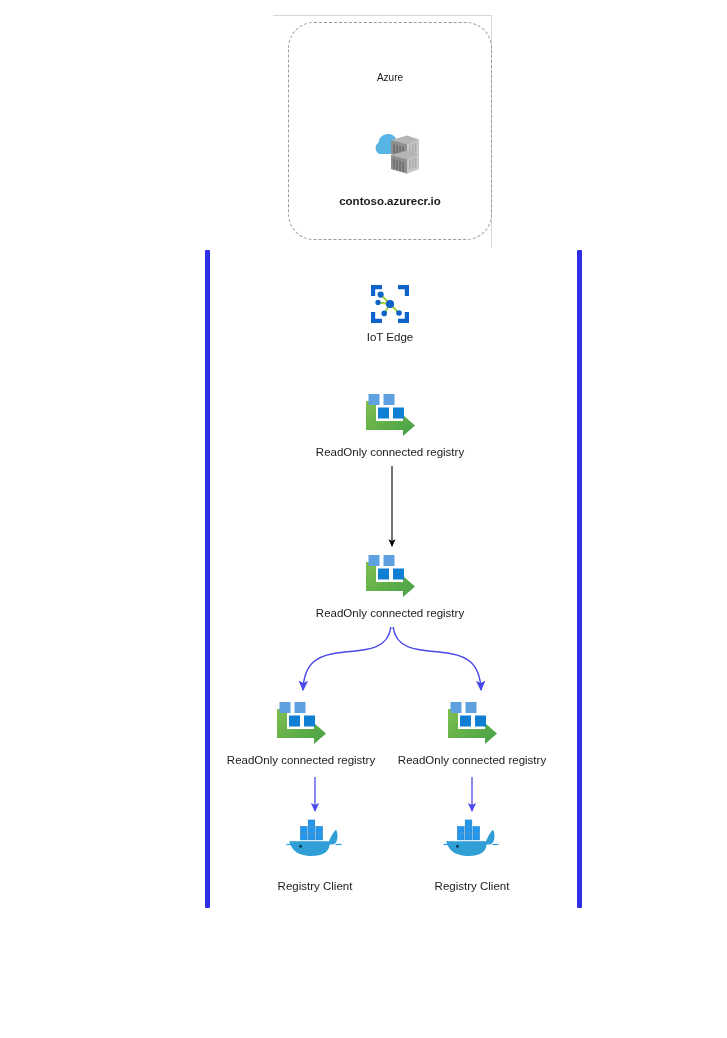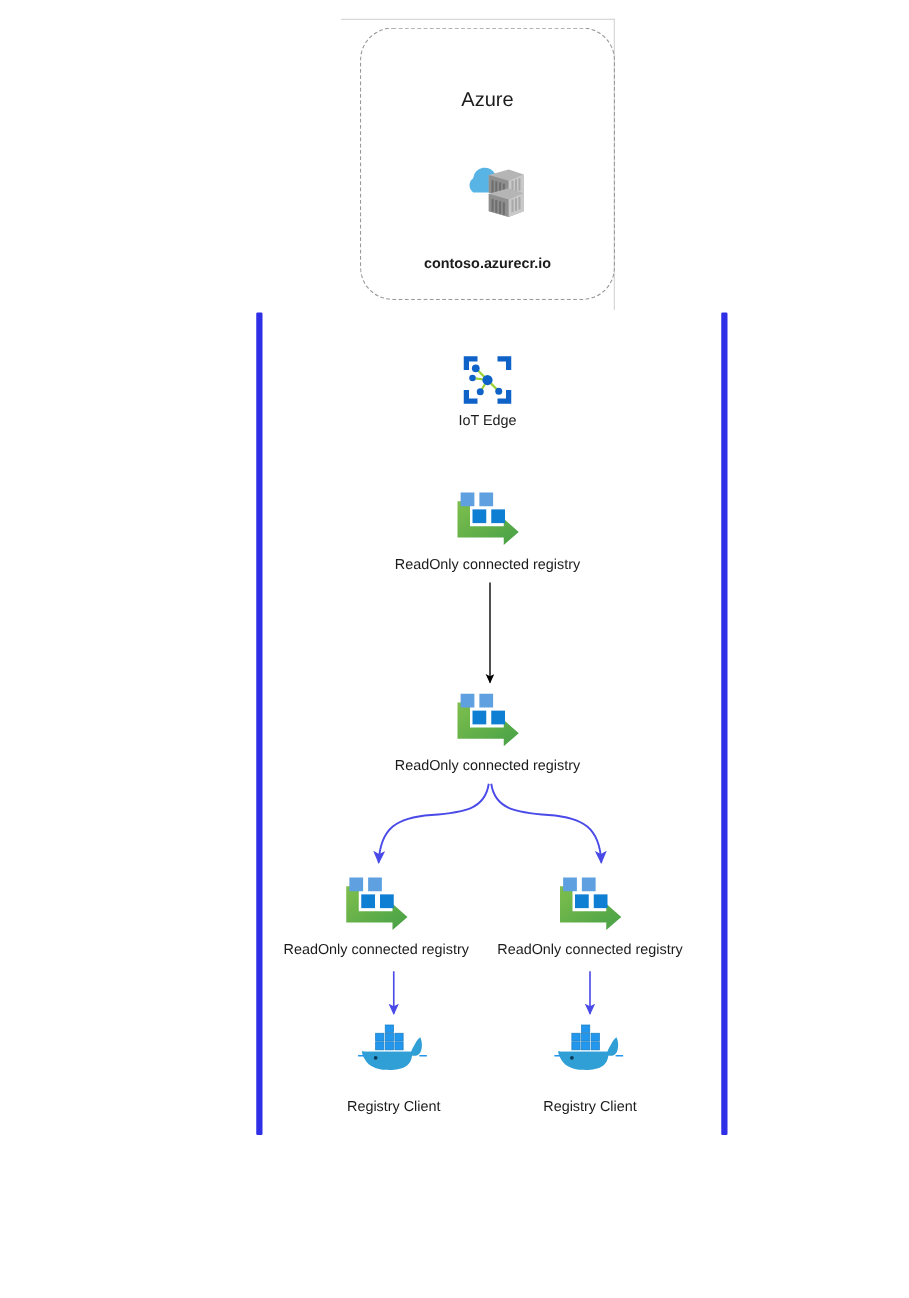--- a/index.html
+++ b/index.html
@@ -62,25 +62,25 @@
     white-space: nowrap;
     line-height: 14px;
   }
   .node .label.bold { font-weight: bold; font-size: 11.5px; }
   .node .icon-wrap { display: block; line-height: 0; }
 
   .node-azure-title {
     position: absolute;
     left: 275px; top: 72px; width: 230px;
     text-align: center;
-    font-size: 16px; color: #1b1b1b;
+    font-size: 10px; color: #1b1b1b;
   }
 
   .node-acr        { left: 275px; top: 128px; }
-  .node-acr .label { margin-top: 24px; }
+  .node-acr .label { margin-top: 14px; }
 
   .node-iot        { left: 275px; top: 283px; }
   .node-iot .label { margin-top: 5px; }
 
   .node-cr1        { left: 275px; top: 392px; }
   .node-cr1 .label { margin-top: 9px; }
 
   .node-cr2        { left: 275px; top: 553px; }
   .node-cr2 .label { margin-top: 9px; }
 

